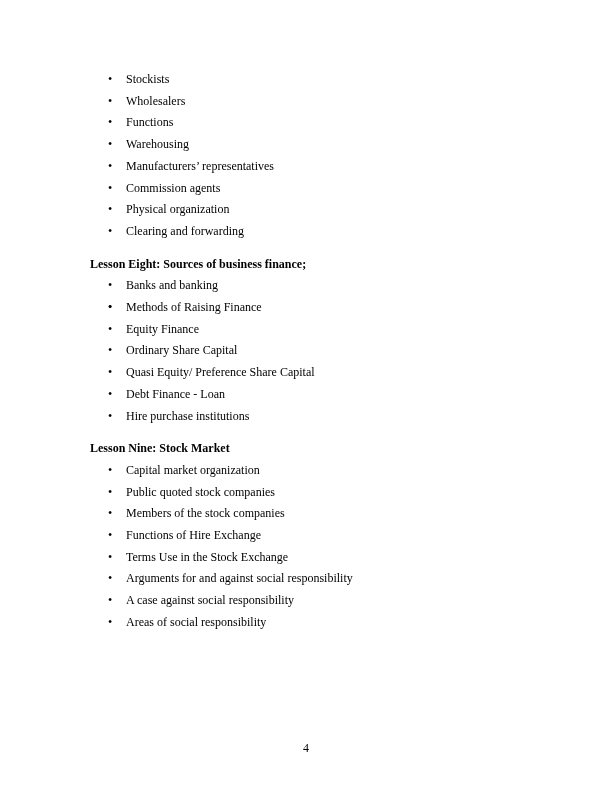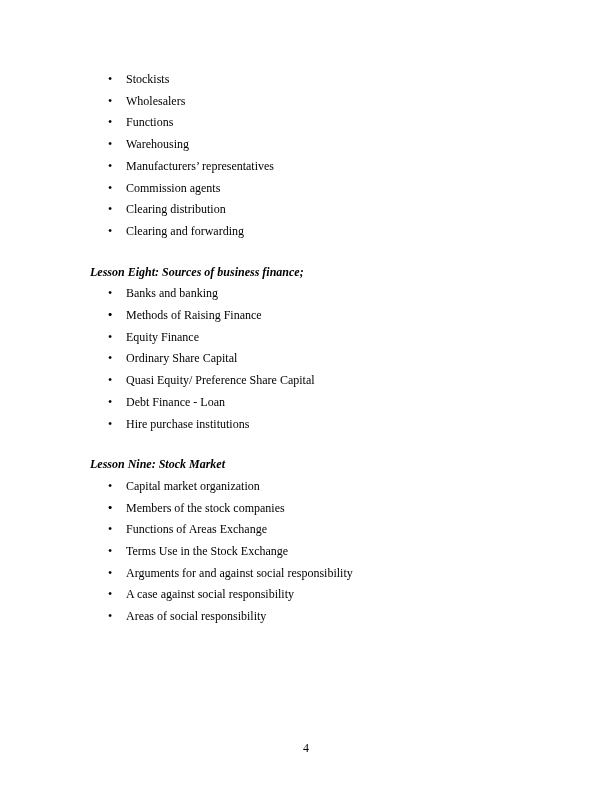--- a/index.html
+++ b/index.html
@@ -17,26 +17,25 @@
     color: #000000;
     overflow: hidden;
   }
   .content {
     position: absolute;
     left: 90px;
     top: 69px;
     width: 460px;
   }
   .section-heading {
-    margin: 19px 0 0 0;
+    margin: 11px 0 0 0;
     padding: 0;
     font-weight: bold;
     font-size: 12px;
     line-height: 21.7px;
-    font-style: italic;
   }
   ul.bullet-list {
     list-style: none;
     margin: 0;
     padding: 0;
   }
   ul.bullet-list li {
     position: relative;
     padding-left: 36px;
     line-height: 21.7px;
@@ -62,40 +61,40 @@
 
 <div class="page">
   <div class="content" id="content">
       <ul class="bullet-list">
         <li><span class="bullet">•</span><span>Stockists</span></li>
         <li><span class="bullet">•</span><span>Wholesalers</span></li>
         <li><span class="bullet">•</span><span>Functions</span></li>
         <li><span class="bullet">•</span><span>Warehousing</span></li>
         <li><span class="bullet">•</span><span>Manufacturers’ representatives</span></li>
         <li><span class="bullet">•</span><span>Commission agents</span></li>
-        <li><span class="bullet">•</span><span>Clearing distribution</span></li>
+        <li><span class="bullet">•</span><span>Physical organization</span></li>
         <li><span class="bullet">•</span><span>Clearing and forwarding</span></li>
       </ul>
       <p class="section-heading">Lesson Eight: Sources of business finance;</p>
       <ul class="bullet-list">
         <li><span class="bullet">•</span><span>Banks and banking</span></li>
         <li><span class="bullet">•</span></li>
         <li><span class="bullet">•</span><span>Methods of Raising Finance</span></li>
         <li><span class="bullet">•</span><span>Equity Finance</span></li>
         <li><span class="bullet">•</span><span>Ordinary Share Capital</span></li>
         <li><span class="bullet">•</span><span>Quasi Equity/ Preference Share Capital</span></li>
         <li><span class="bullet">•</span><span>Debt Finance - Loan</span></li>
         <li><span class="bullet">•</span><span>Hire purchase institutions</span></li>
       </ul>
       <p class="section-heading">Lesson Nine: Stock Market</p>
       <ul class="bullet-list">
         <li><span class="bullet">•</span><span>Capital market organization</span></li>
-        <li><span class="bullet">•</span></li>
+        <li><span class="bullet">•</span><span>Public quoted stock companies</span></li>
         <li><span class="bullet">•</span><span>Members of the stock companies</span></li>
-        <li><span class="bullet">•</span><span>Functions of Areas Exchange</span></li>
+        <li><span class="bullet">•</span><span>Functions of Hire Exchange</span></li>
         <li><span class="bullet">•</span><span>Terms Use in the Stock Exchange</span></li>
       </ul>
       <ul class="bullet-list">
         <li><span class="bullet">•</span><span>Arguments for and against social responsibility</span></li>
         <li><span class="bullet">•</span><span>A case against social responsibility</span></li>
         <li><span class="bullet">•</span><span>Areas of social responsibility</span></li>
       </ul>
     </div>
   <div class="page-number">4</div>
 </div>

